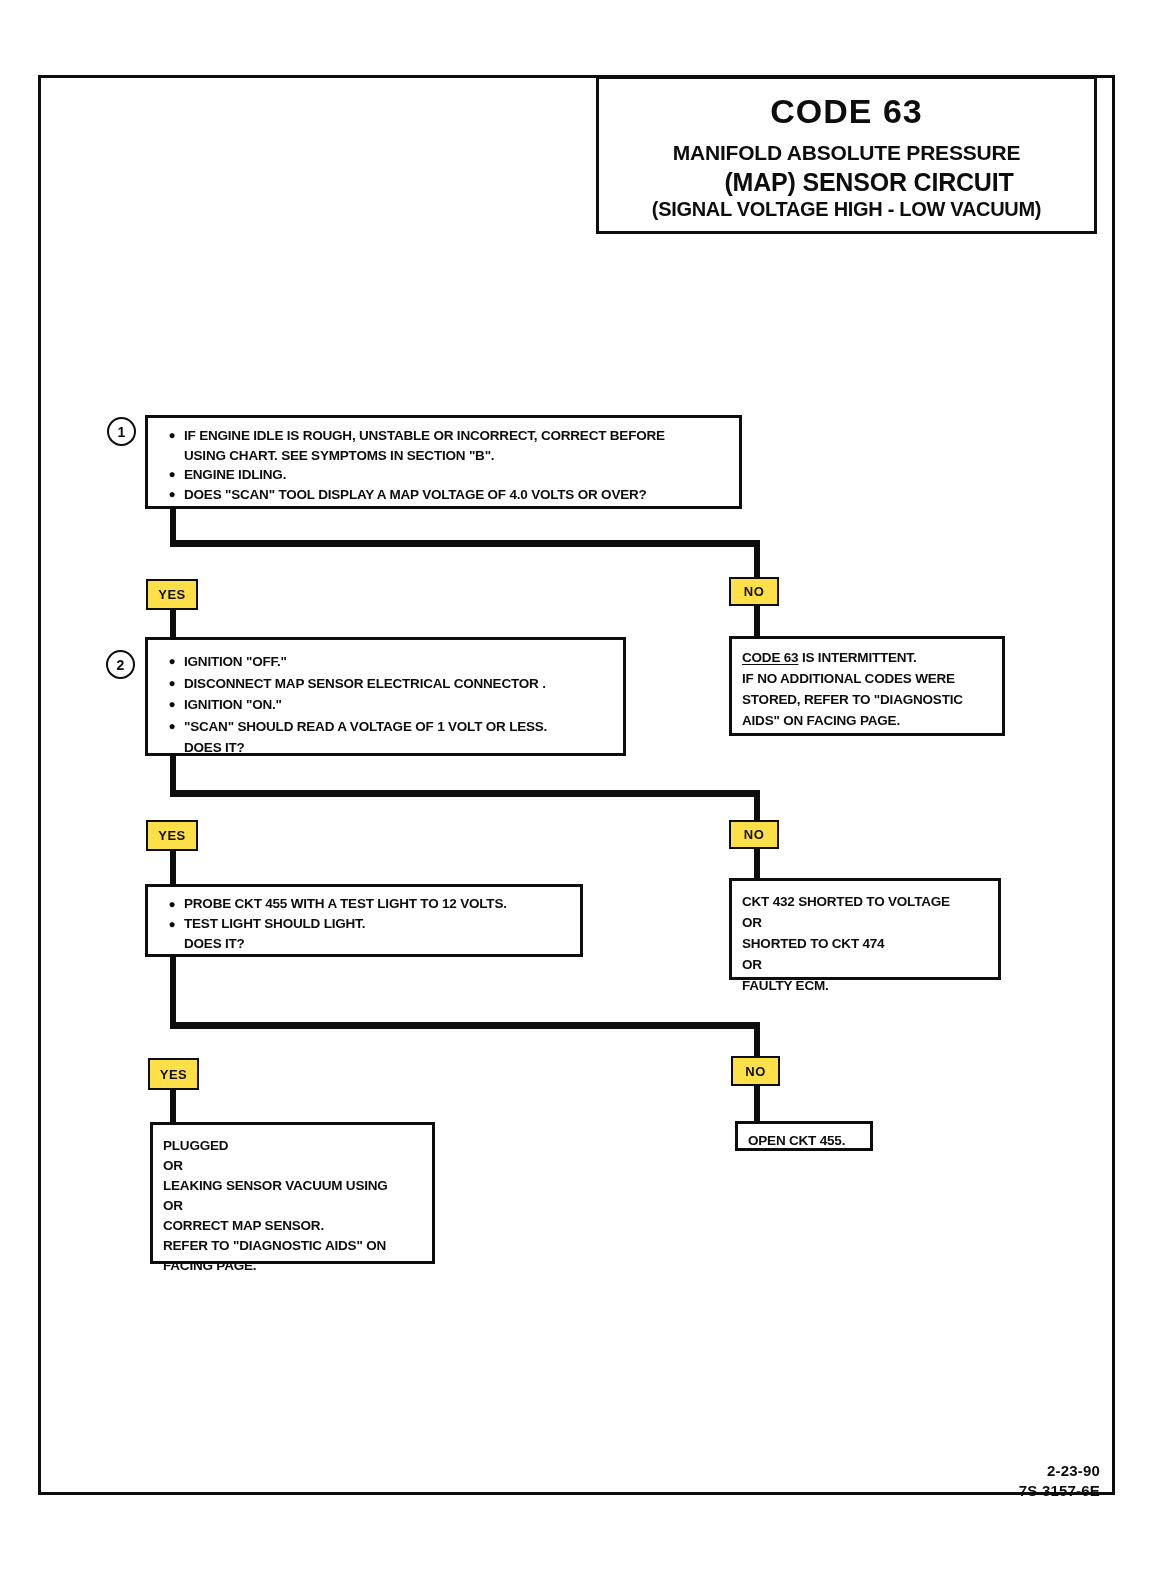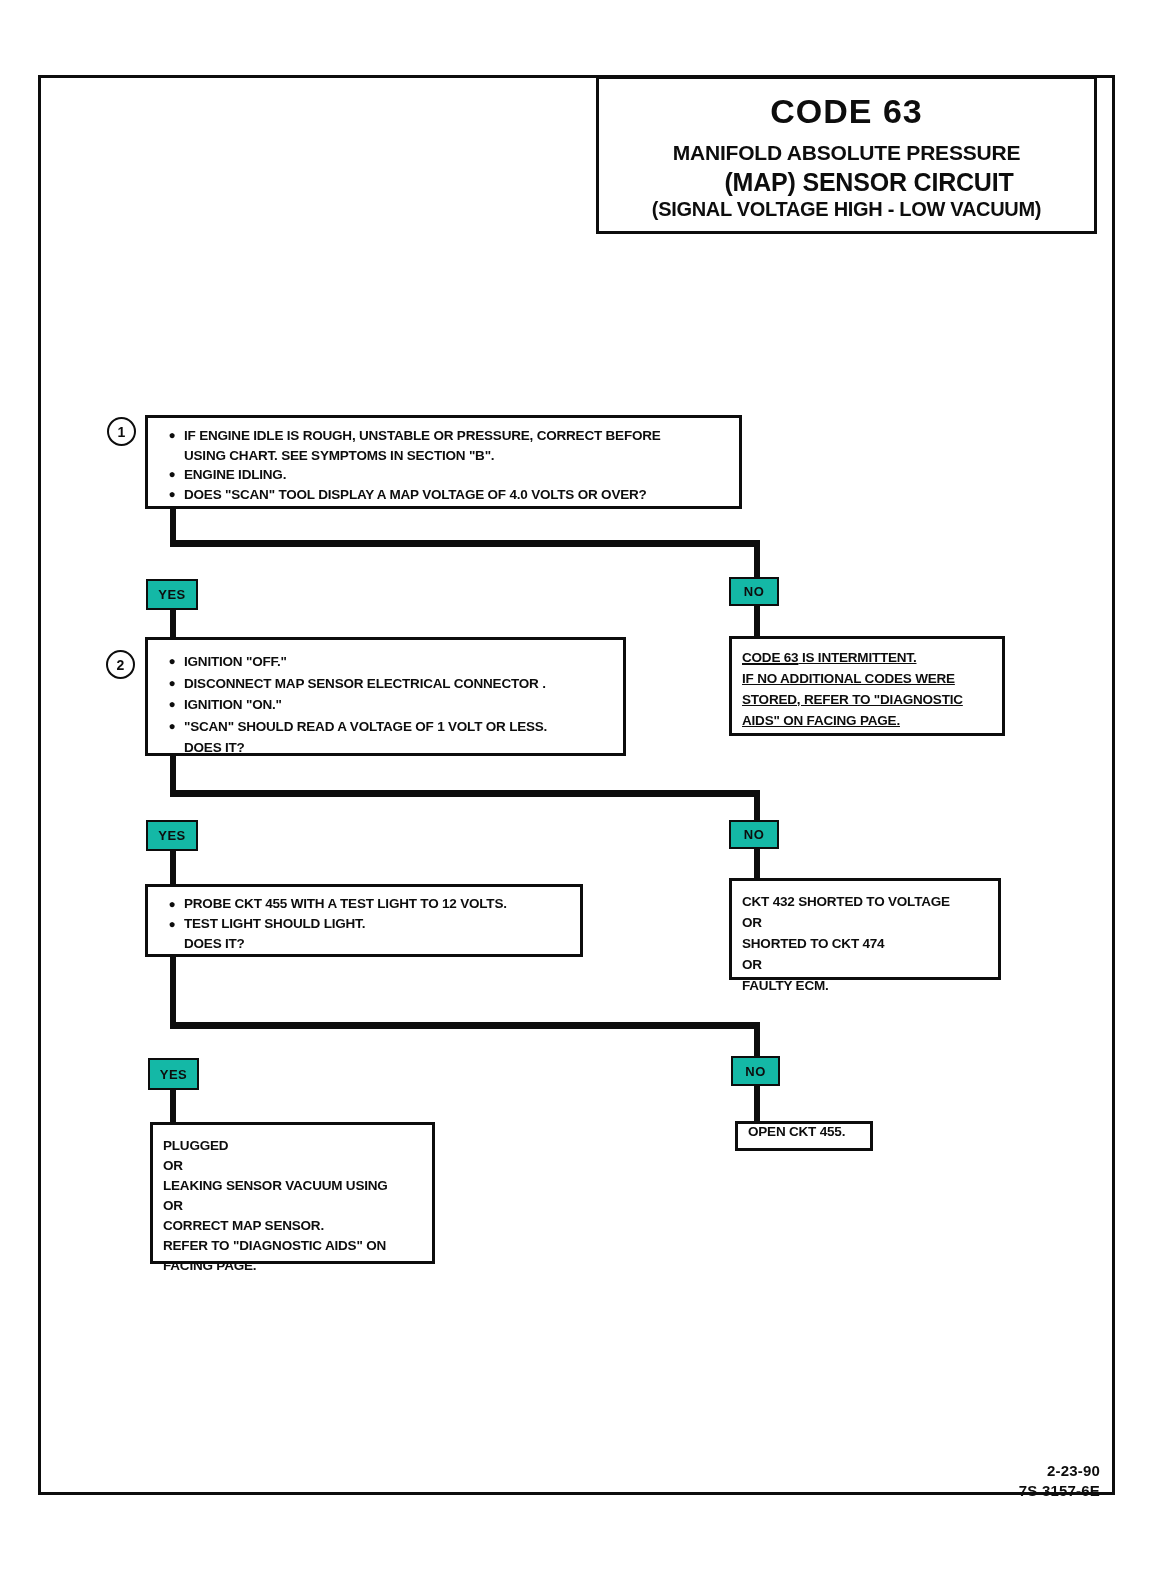--- a/index.html
+++ b/index.html
@@ -57,39 +57,39 @@
   .s2 { padding: 11px 6px 0 12px; }
   .s2 .brow { line-height: 21.5px; }
   .s3 { padding: 7px 6px 0 12px; }
   .s3 .brow { line-height: 20px; }
 
   .line { position: absolute; background: #0d0d0d; }
 
   .yn {
     position: absolute;
     border: 2.5px solid #0d0d0d;
-    background: #14b8a6;
+    background: #fde047;
     display: flex; align-items: center; justify-content: center;
     font-size: 13px;
     letter-spacing: 0.5px;
   }
 
   .rbox {
     position: absolute;
     border: 3px solid #0d0d0d;
     background: #ffffff;
     font-size: 13.5px;
     letter-spacing: -0.2px;
   }
   .rline { line-height: 21px; }
-  .r-intermittent { padding: 8px 14px 0 10px; text-decoration: underline; }
+  .r-intermittent { padding: 8px 14px 0 10px; }
   .r-shorted      { padding: 10px 6px 0 10px; }
   .r-plugged      { padding: 11px 6px 0 10px; }
   .r-plugged .rline { line-height: 20px; }
-  .r-open { display: flex; align-items: flex-start; padding-left: 10px; }
+  .r-open { display: flex; align-items: flex-end; padding-left: 10px; }
   .u { text-decoration: underline; text-underline-offset: 2px; }
 
   .footer {
     position: absolute;
     left: 850px; top: 1449px;
     width: 250px;
     text-align: right;
     font-size: 15px;
     line-height: 20px;
     letter-spacing: 0.2px;
@@ -109,21 +109,21 @@
     <div class="t-sub2">(MAP) SENSOR CIRCUIT</div>
     <div class="t-sub3">(SIGNAL VOLTAGE HIGH - LOW VACUUM)</div>
   </div>
 
   <div class="circle" style="left:107px;top:417px;">
     <span>1</span>
   </div>
   <div class="pbox s1" style="left:145px;top:415px;width:597px;height:94px;">
     <div class="brow">
       <span class="bullet">●</span>
-      <span class="btext">IF ENGINE IDLE IS ROUGH, UNSTABLE OR PRESSURE, CORRECT BEFORE
+      <span class="btext">IF ENGINE IDLE IS ROUGH, UNSTABLE OR INCORRECT, CORRECT BEFORE
 USING CHART.  SEE SYMPTOMS IN SECTION "B".</span>
     </div>
     <div class="brow">
       <span class="bullet">●</span>
       <span class="btext">ENGINE IDLING.</span>
     </div>
     <div class="brow">
       <span class="bullet">●</span>
       <span class="btext">DOES "SCAN" TOOL DISPLAY A MAP VOLTAGE OF 4.0  VOLTS OR OVER?</span>
     </div>

